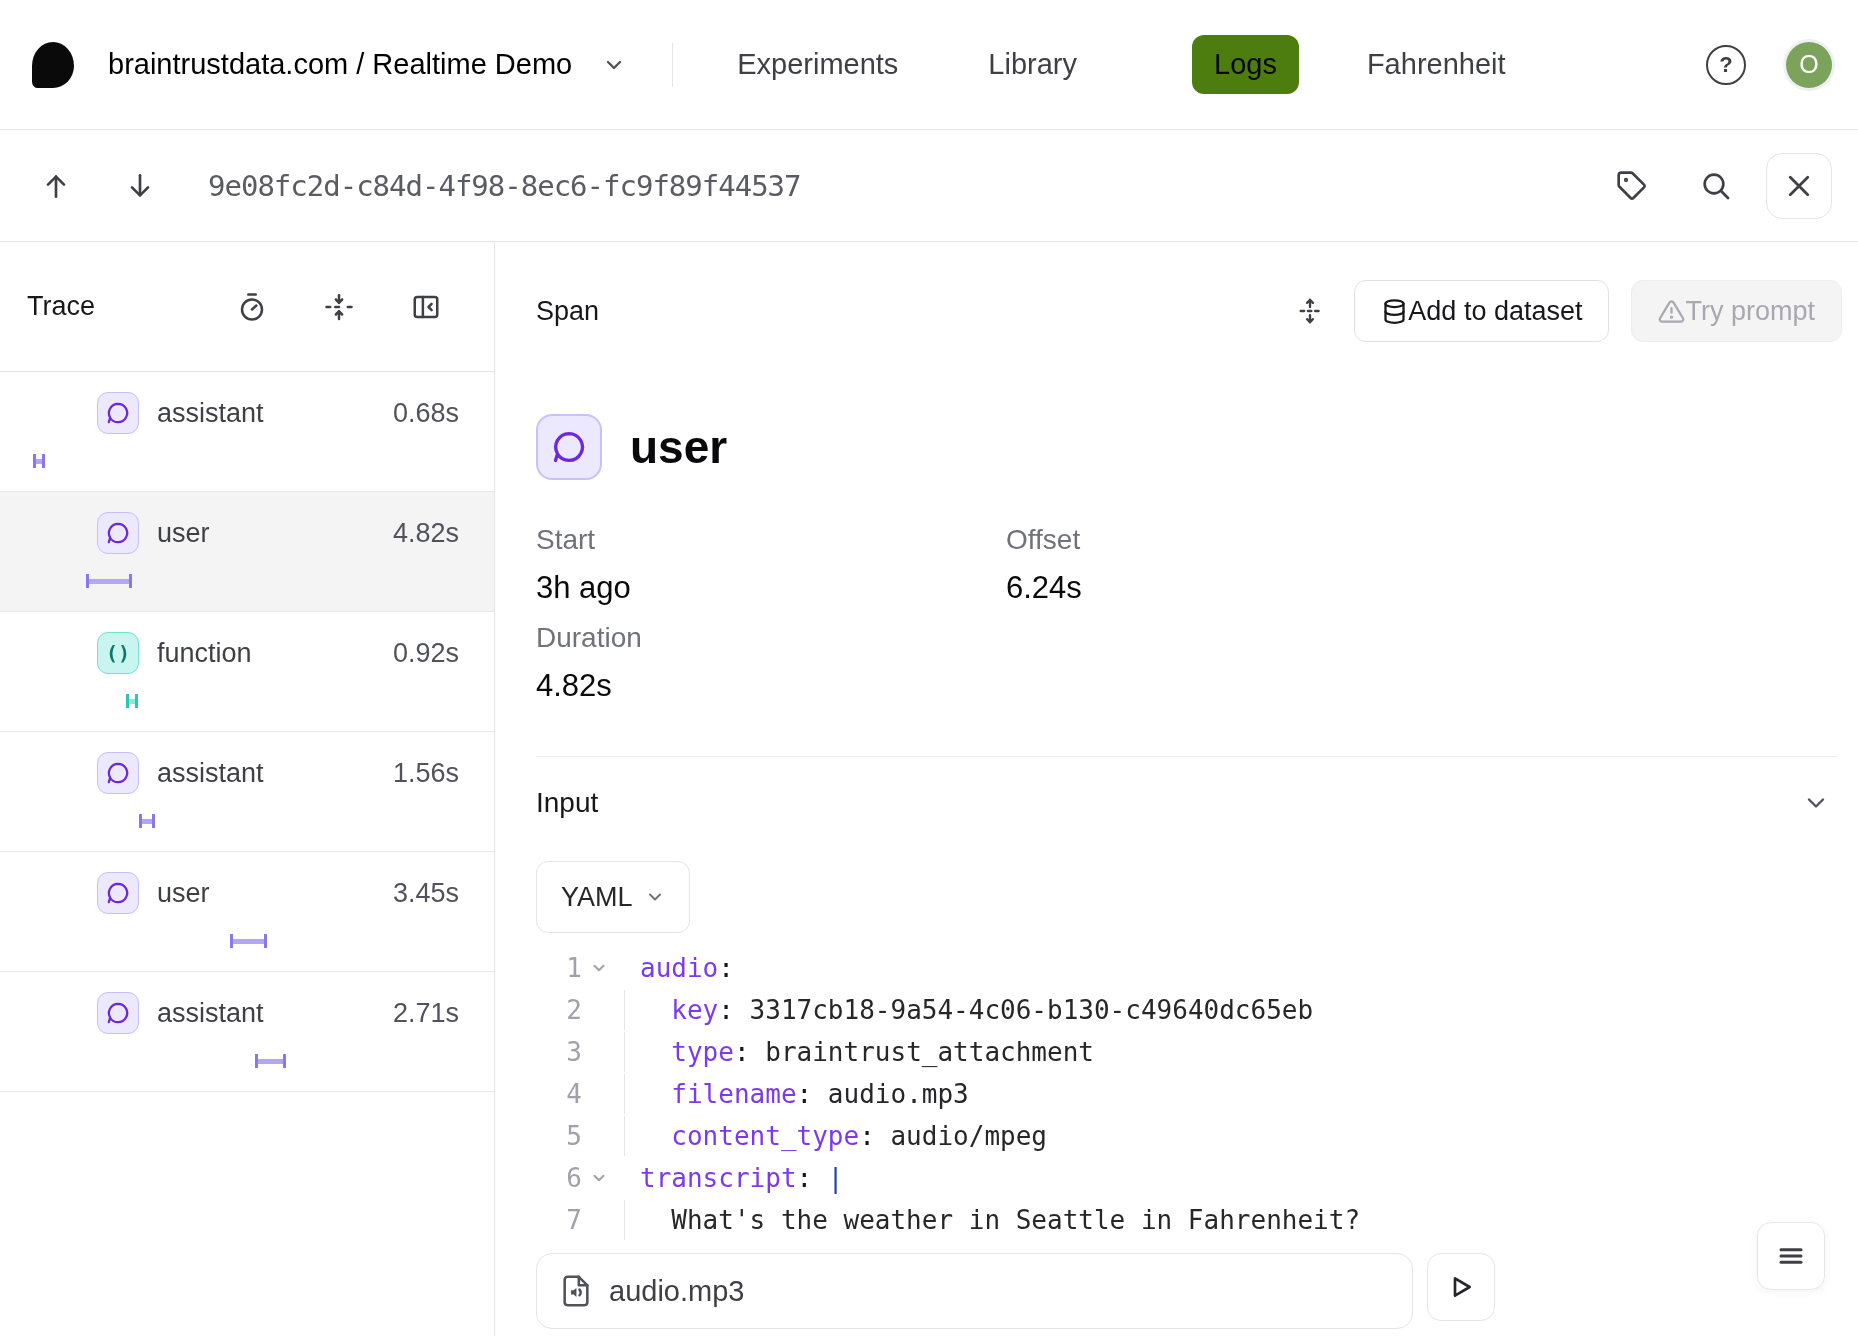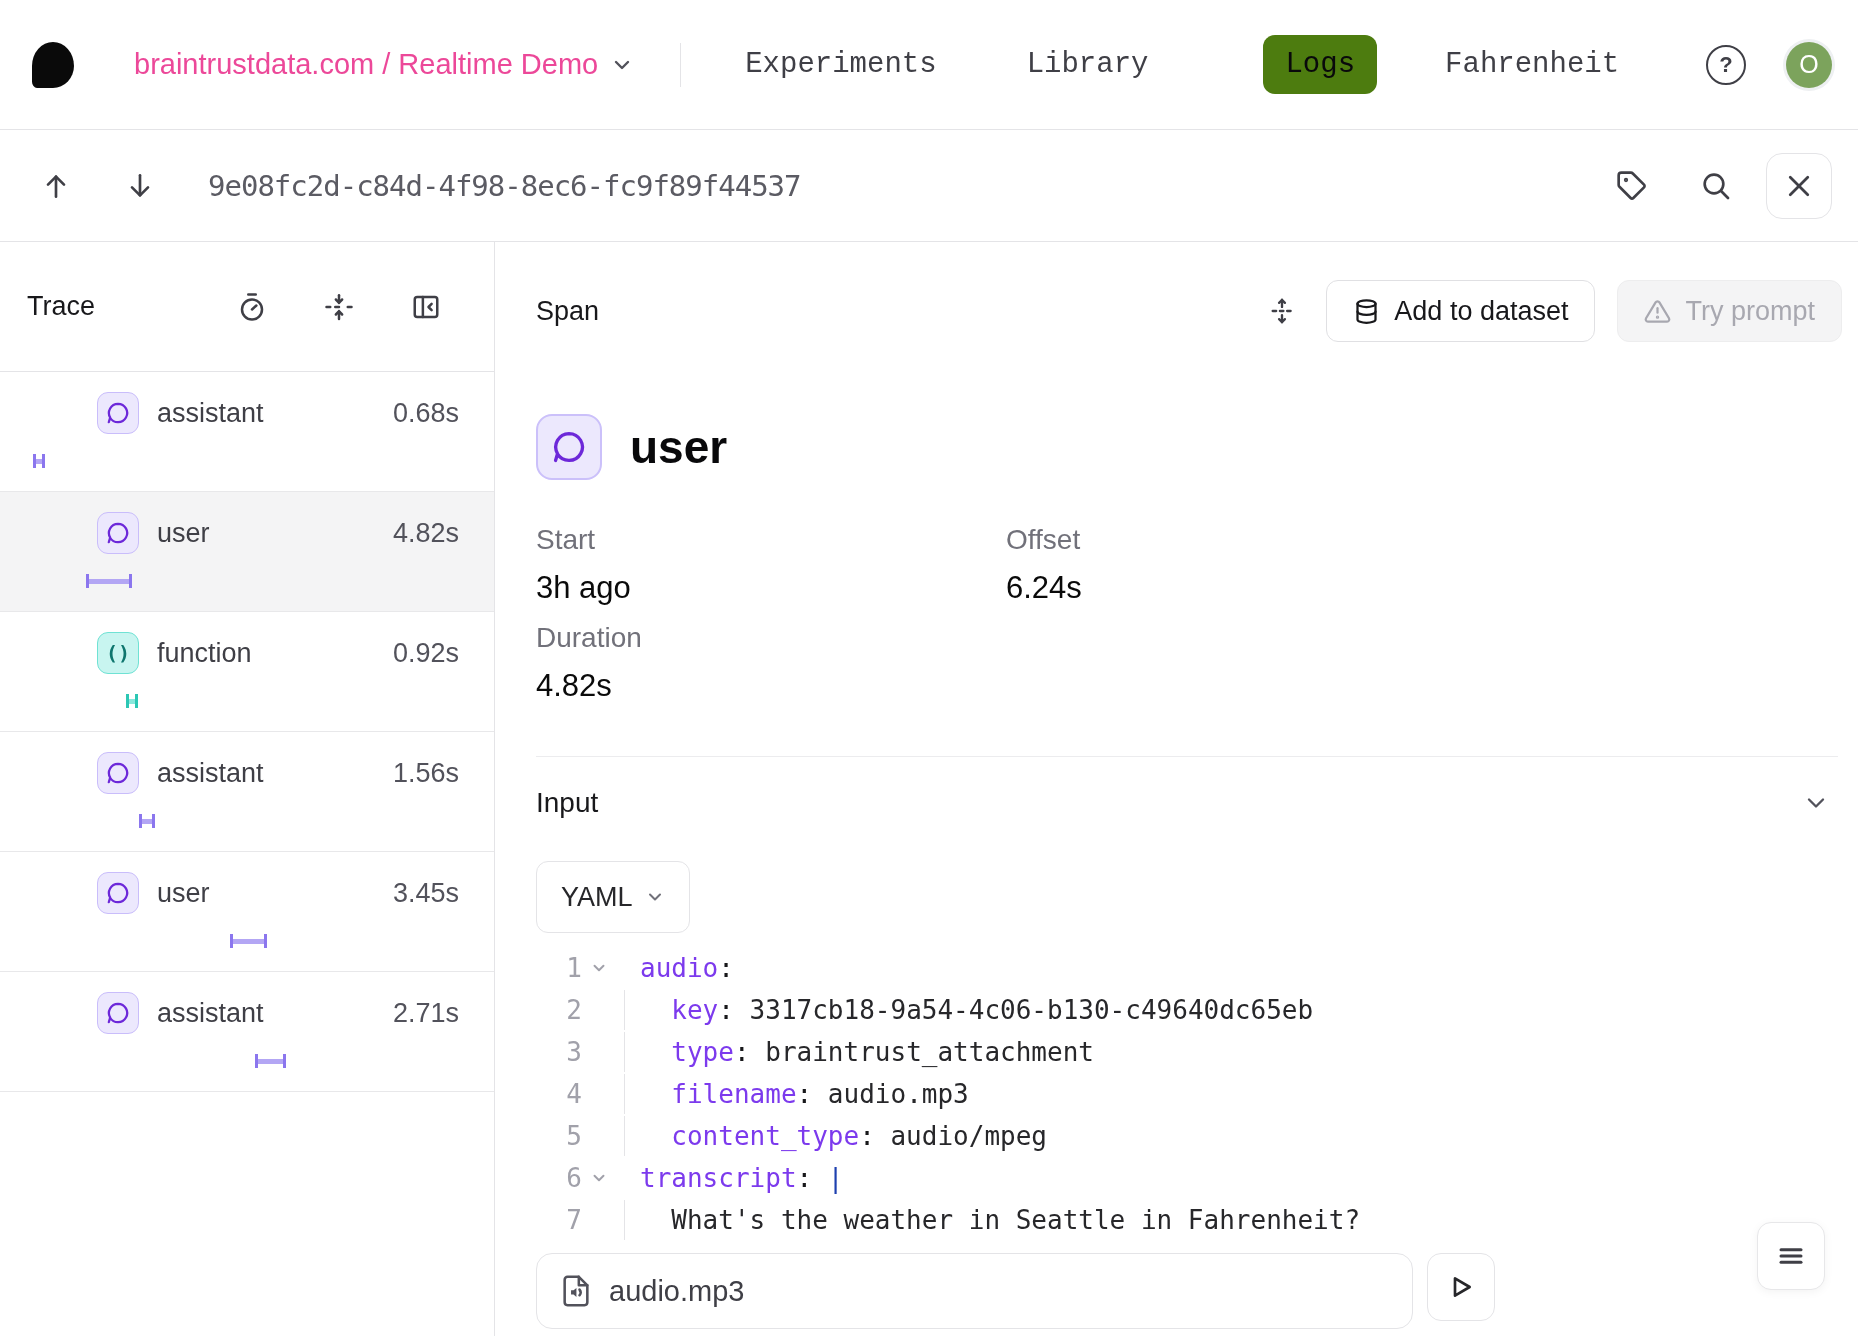--- a/index.html
+++ b/index.html
@@ -5,24 +5,24 @@
   * { margin:0; padding:0; box-sizing:border-box; }
   html,body { width:1858px; height:1336px; overflow:hidden; background:#fff;
     font-family:"Liberation Sans", sans-serif; color:#18181b; }
   .app { position:relative; width:1858px; height:1336px; display:flex; flex-direction:column; }
 
   
   .topnav { height:130px; flex:0 0 130px; display:flex; align-items:center;
     border-bottom:1px solid #e4e4e7; padding:0 26px 0 32px; }
   .logo { width:42px; height:46px; background:#0a0a0a;
     border-radius:50% 50% 50% 12% / 52% 52% 48% 14%; }
-  .breadcrumb { margin-left:60px; display:flex; align-items:center; gap:12px;
-    font-size:29px; font-weight:500; color:#ec4899; cursor:pointer; }
+  .breadcrumb { margin-left:34px; display:flex; align-items:center; gap:30px;
+    font-size:29px; font-weight:500; color:#000000; cursor:pointer; }
   .vdiv { width:1px; height:44px; background:#e4e4e7; margin:0 42px 0 46px; }
-  .nav { display:flex; align-items:center; gap:46px;font-family:Liberation Mono, monospace; }
+  .nav { display:flex; align-items:center; gap:46px; }
   .nav-item { font-size:29px; color:#3f3f46; padding:13px 22px; border-radius:12px; cursor:pointer; white-space:nowrap; }
   .nav-item.active { background:#4d7c0f; color:#09090b; font-weight:500;margin-left:47px; }
   .topnav .spacer { flex:1; }
   .help-btn { width:40px; height:40px; border:2.5px solid #3f3f46; border-radius:50%;
     display:flex; align-items:center; justify-content:center; font-size:22px; font-weight:700;
     color:#3f3f46; margin-right:40px; cursor:pointer; }
   .avatar { width:46px; height:46px; border-radius:50%; background:#7ca35c; color:#fff;
     display:flex; align-items:center; justify-content:center; font-size:25px;
     box-shadow:0 0 0 3px #eef0f2; cursor:pointer; }
 
@@ -70,21 +70,21 @@
   .tick-rootbar { background:#f5c38b; border-radius:2px; height:10px; top:10px; }
   .tick-rootbar::before { content:""; position:absolute; left:0; top:-3px; width:5px; height:16px;
     background:#e09145; border-radius:2px; }
 
   
   .spanpanel { flex:1; display:flex; flex-direction:column; min-width:0; position:relative; }
   .span-head { height:124px; display:flex; align-items:center; padding:14px 16px 0 41px; }
   .span-title { font-size:27px; color:#18181b; }
   .span-head .spacer { flex:1; }
   .move-btn { margin-right:30px; }
-  .btn { display:flex; align-items:center; gap:14px; height:62px; padding:0 26px;
+  .btn { display:flex; align-items:center; height:62px; padding:0 26px;
     border-radius:12px; font-size:27px; cursor:pointer; font-family:inherit; }
   .btn-outline { background:#fff; border:1.5px solid #e0e0e3; color:#18181b; font-weight:500; }
   .btn-disabled { background:#f4f4f5; border:1.5px solid #ededee; color:#a8a8b0; font-weight:500; margin-left:22px; }
   .span-body { padding:0 28px 0 41px; }
   .span-title-row { display:flex; align-items:center; gap:28px; margin-top:48px; }
   .span-icon { width:66px; height:66px; border-radius:16px; background:#ece8fd;
     border:2px solid #cbc0fa; display:flex; align-items:center; justify-content:center; }
   .span-name { font-size:46px; font-weight:700; color:#09090b; }
   .meta-grid { display:grid; grid-template-columns:470px 470px; margin-top:44px; row-gap:16px; }
   .meta-label { font-size:28px; color:#71717a; }

